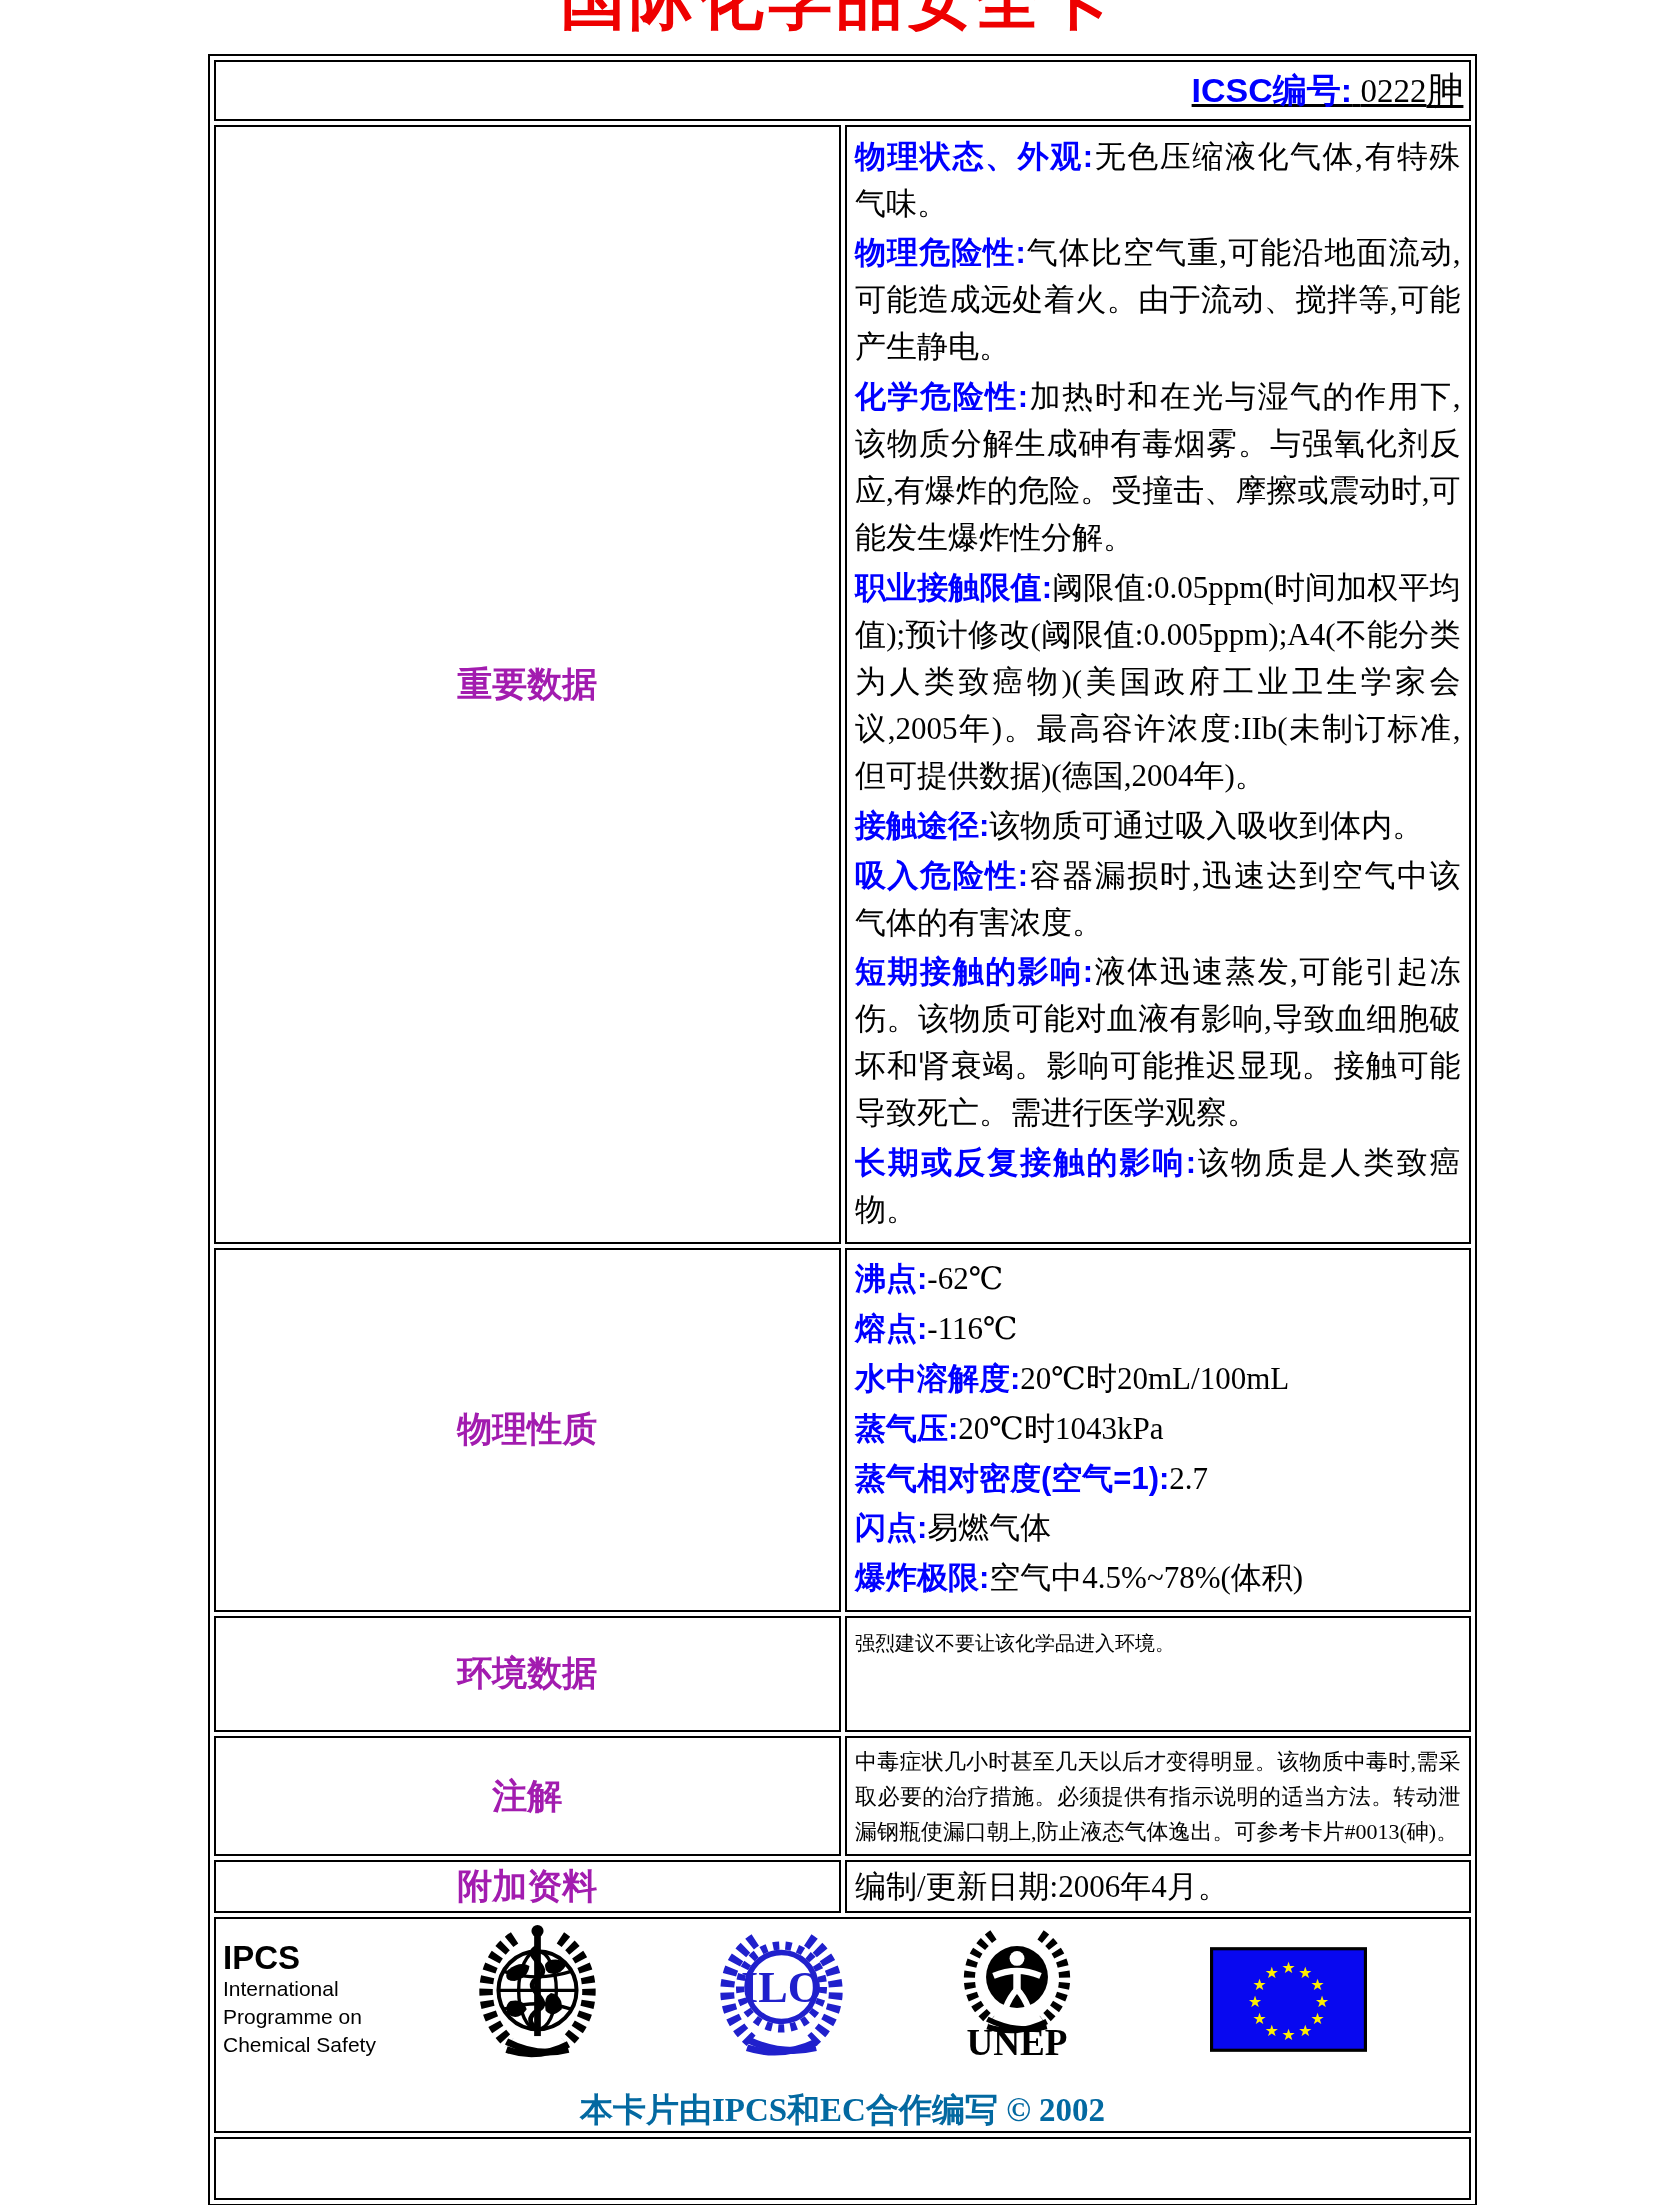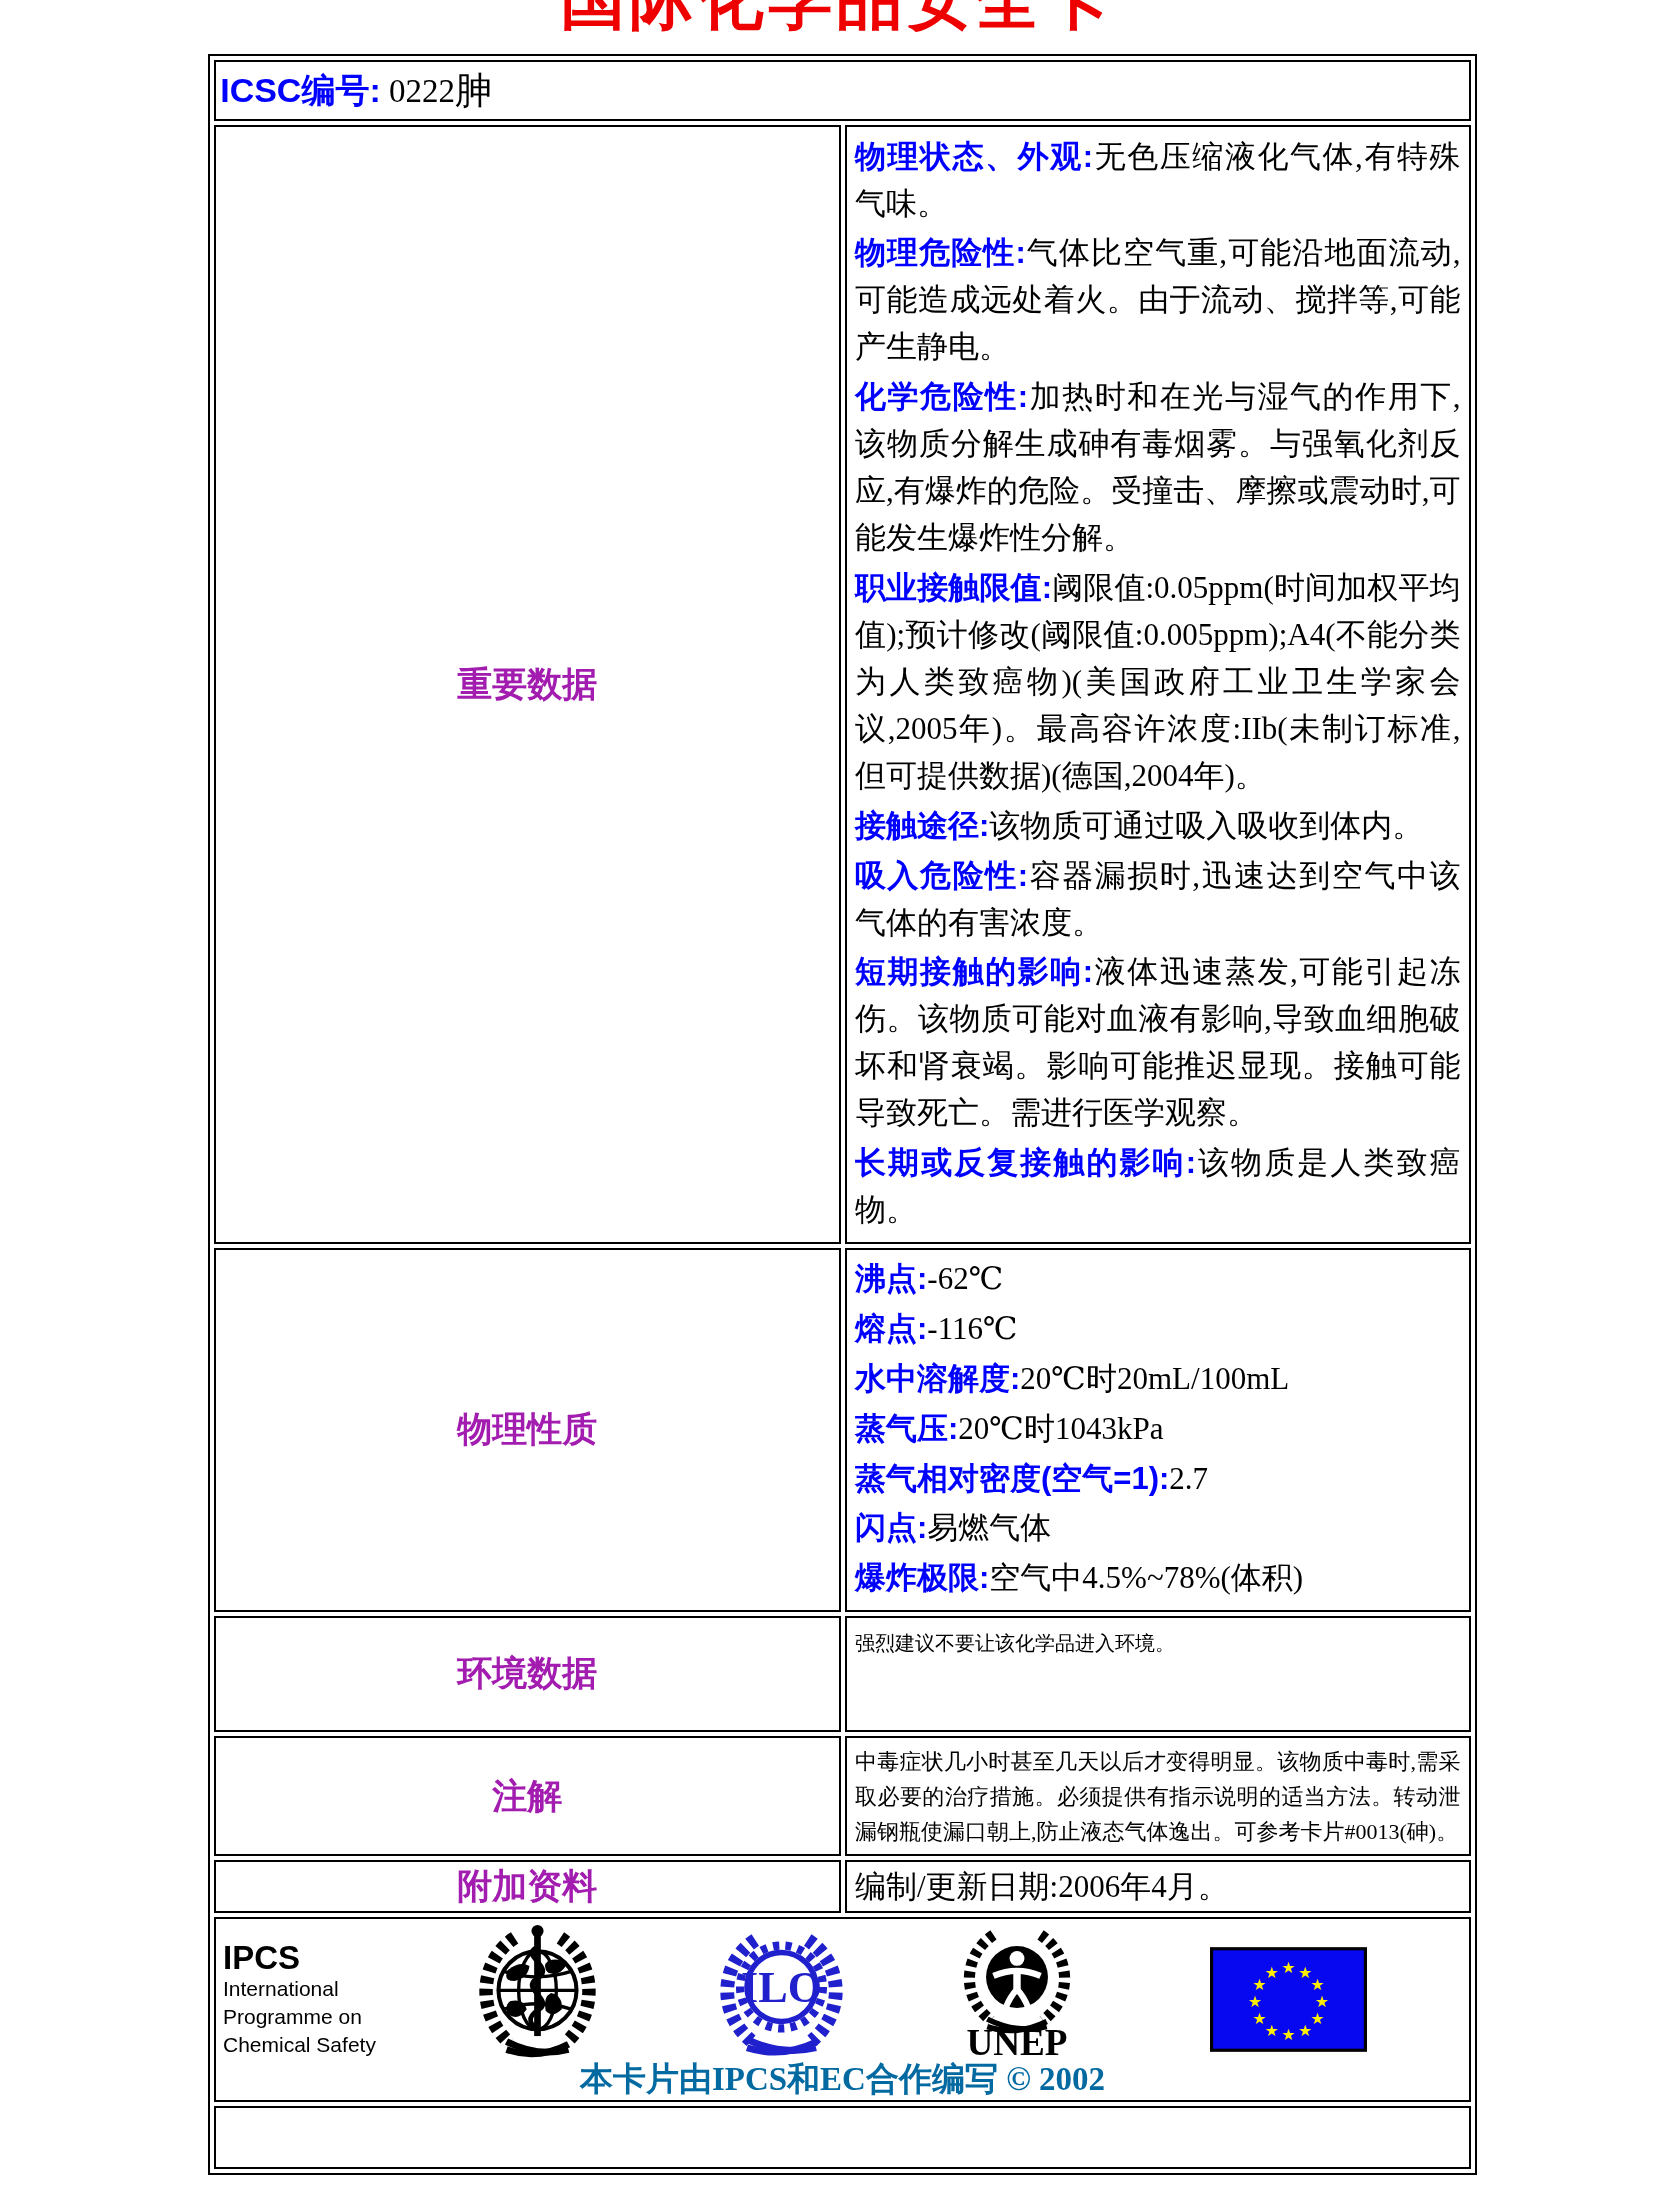--- a/index.html
+++ b/index.html
@@ -18,35 +18,35 @@
     border:2.8px solid #000;border-collapse:separate;border-spacing:4.2px;background:#fff;
     table-layout:fixed;
   }
   td{border:2.8px solid #000;padding:0;vertical-align:top;background:#fff;}
   td.label-cell{
     width:173px;vertical-align:middle;text-align:center;
     color:#a21caf;font-weight:bold;font-size:35px;
     font-family:"Liberation Sans","DejaVu Sans",sans-serif;
   }
   td.content-cell{padding:5.7px 8.5px;}
-  .hdr-flex{display:flex;justify-content:flex-start;align-items:center;min-height:57px;padding:0 4.2px;}
+  .hdr-flex{display:flex;justify-content:flex-end;align-items:center;min-height:57px;padding:0 4.2px;text-decoration:underline;}
   .hdr-left{font-size:33px;}
   .hdr-left .lbl{font-size:34px;}
   .chem-name{font-size:37px;padding-right:1.4px;}
   .lbl{
     color:#0000ff;font-weight:bold;
     font-family:"Liberation Sans","DejaVu Sans",sans-serif;
   }
   .para{margin:0 0 2.8px 0;font-size:31px;line-height:47px;text-align:justify;}
   .imp-box{min-height:814px;}
   .phy-box{min-height:333px;}
   .env-box{min-height:101px;font-size:20px;line-height:40px;}
   .note-box{min-height:96px;font-size:22px;line-height:35px;text-align:justify;}
   .add-box{min-height:31px;font-size:31px;line-height:37px;display:flex;align-items:center;}
-  .logos-cell{position:relative;height:181px;}
+  .logos-cell{position:relative;height:212px;}
   .ipcs-block{position:absolute;left:7px;top:21px;font-family:"Liberation Sans","DejaVu Sans",sans-serif;}
   .ipcs-acronym{font-weight:bold;font-size:33px;line-height:35px;}
   .ipcs-line{font-size:21px;line-height:28px;}
   .logo{position:absolute;}
   .logo-who{left:254px;top:4.2px;}
   .logo-ilo{left:496px;top:10px;}
   .logo-unep{left:739px;top:5.7px;}
   .logo-eu{left:994px;top:28px;}
   .logos-caption{
     position:absolute;left:0;bottom:1.4px;width:100%;text-align:center;

